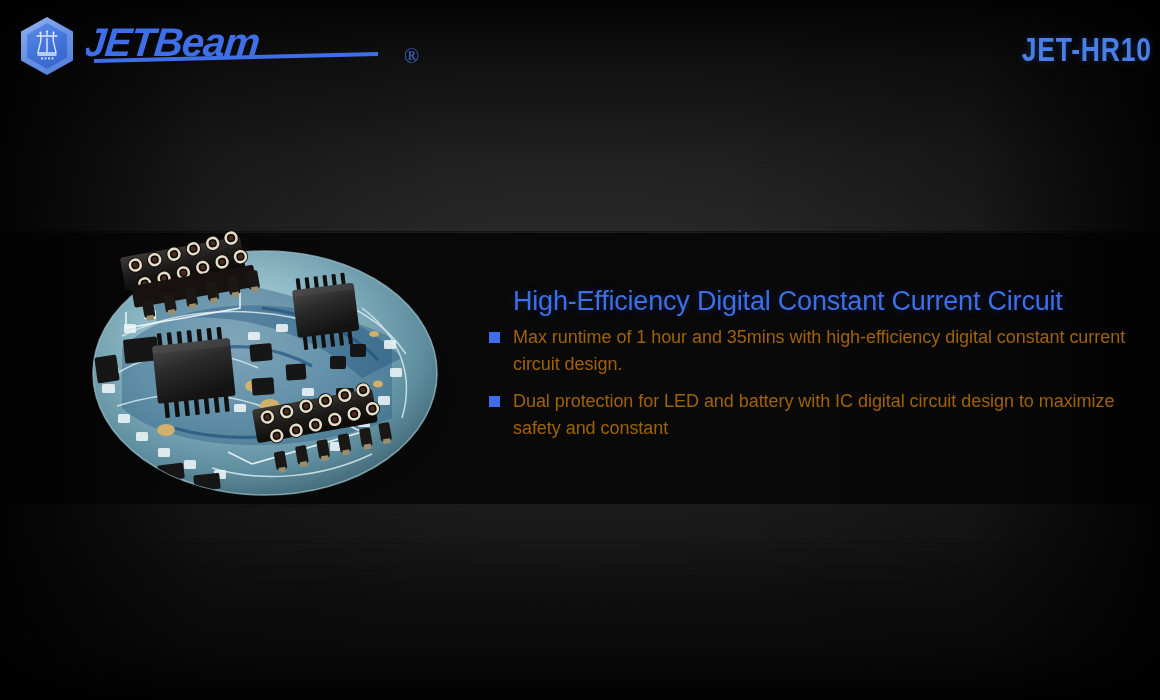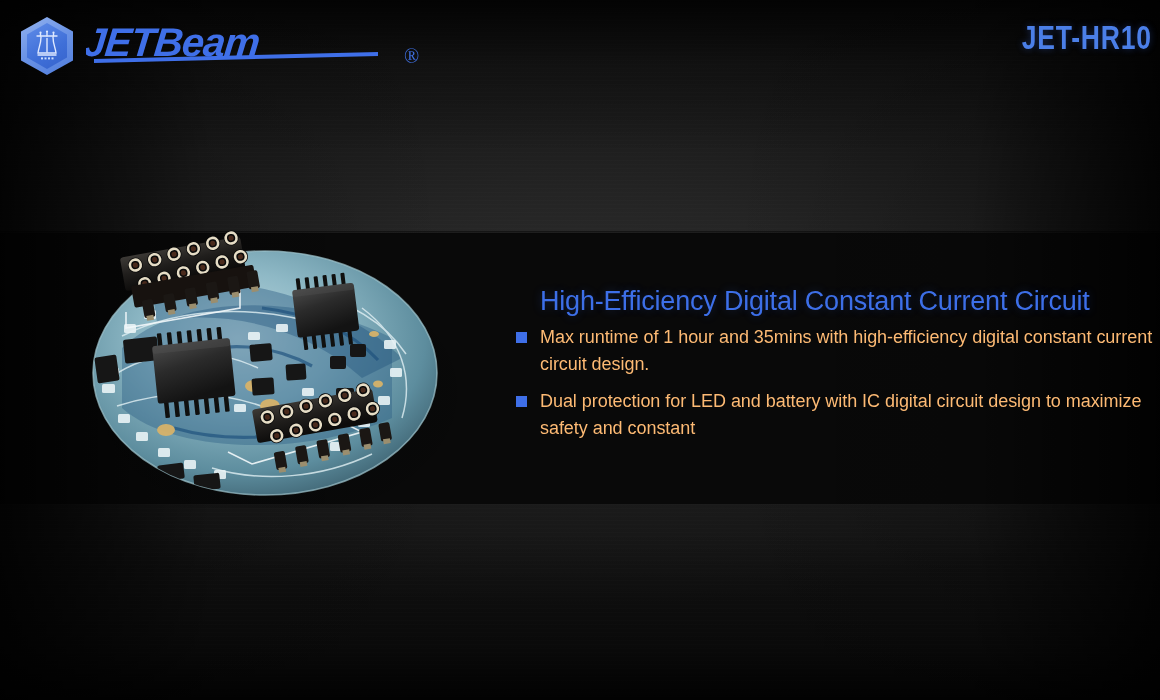--- a/index.html
+++ b/index.html
@@ -80,21 +80,21 @@
   .wordmark { position: relative; width: 300px; height: 46px; }
   .wordmark svg { display: block; }
 
   .reg-mark {
     position: absolute; left: 386px; top: 32px;
     color: #3f6fe0; font-size: 20px; line-height: 1;
     font-family: "Liberation Serif", serif;
   }
 
   .product-block {
-    position: absolute; right: 8px; top: 20px;
+    position: absolute; right: 8px; top: 32px;
     display: flex; align-items: flex-start; gap: 7px;
   }
   .model-name {
     font-family: "Liberation Sans Narrow", "Liberation Sans", sans-serif;
     font-size: 34px; font-weight: 700;
     letter-spacing: 1px;
     color: #4b7fe8;
     line-height: 1;
     transform: scaleX(0.78);
     transform-origin: right top;
@@ -117,40 +117,40 @@
 
   
   .photo {
     position: absolute;
     left: 62px; top: 228px;
     width: 410px; height: 280px;
   }
   .photo svg { display: block; }
 
   
-  .copy { position: absolute; left: 516px; top: 286px; width: 640px; }
+  .copy { position: absolute; left: 489px; top: 286px; width: 640px; }
   .headline {
     color: #3d6fe8;
     font-size: 27px;
     font-weight: 400;
     letter-spacing: -0.2px;
     line-height: 1.18;
     margin: 0 0 6px 24px;
     white-space: nowrap;
     text-shadow: 0 0 10px rgba(50,100,230,0.28);
   }
   .bullets { list-style: none; margin: 0; padding: 0; }
   .bullet { position: relative; padding-left: 24px; margin-bottom: 9px; }
   .bullet-marker {
     position: absolute; left: 0; top: 8px;
     width: 11px; height: 11px;
     background: #3f6fe8;
   }
   .bullet-text {
-    color: #fdba74;
+    color: #a16207;
     font-size: 18px;
     line-height: 1.52;
     letter-spacing: -0.05px;
     display: block;
   }
 </style>
 </head>
 <body>
 
 <div class="stage">

